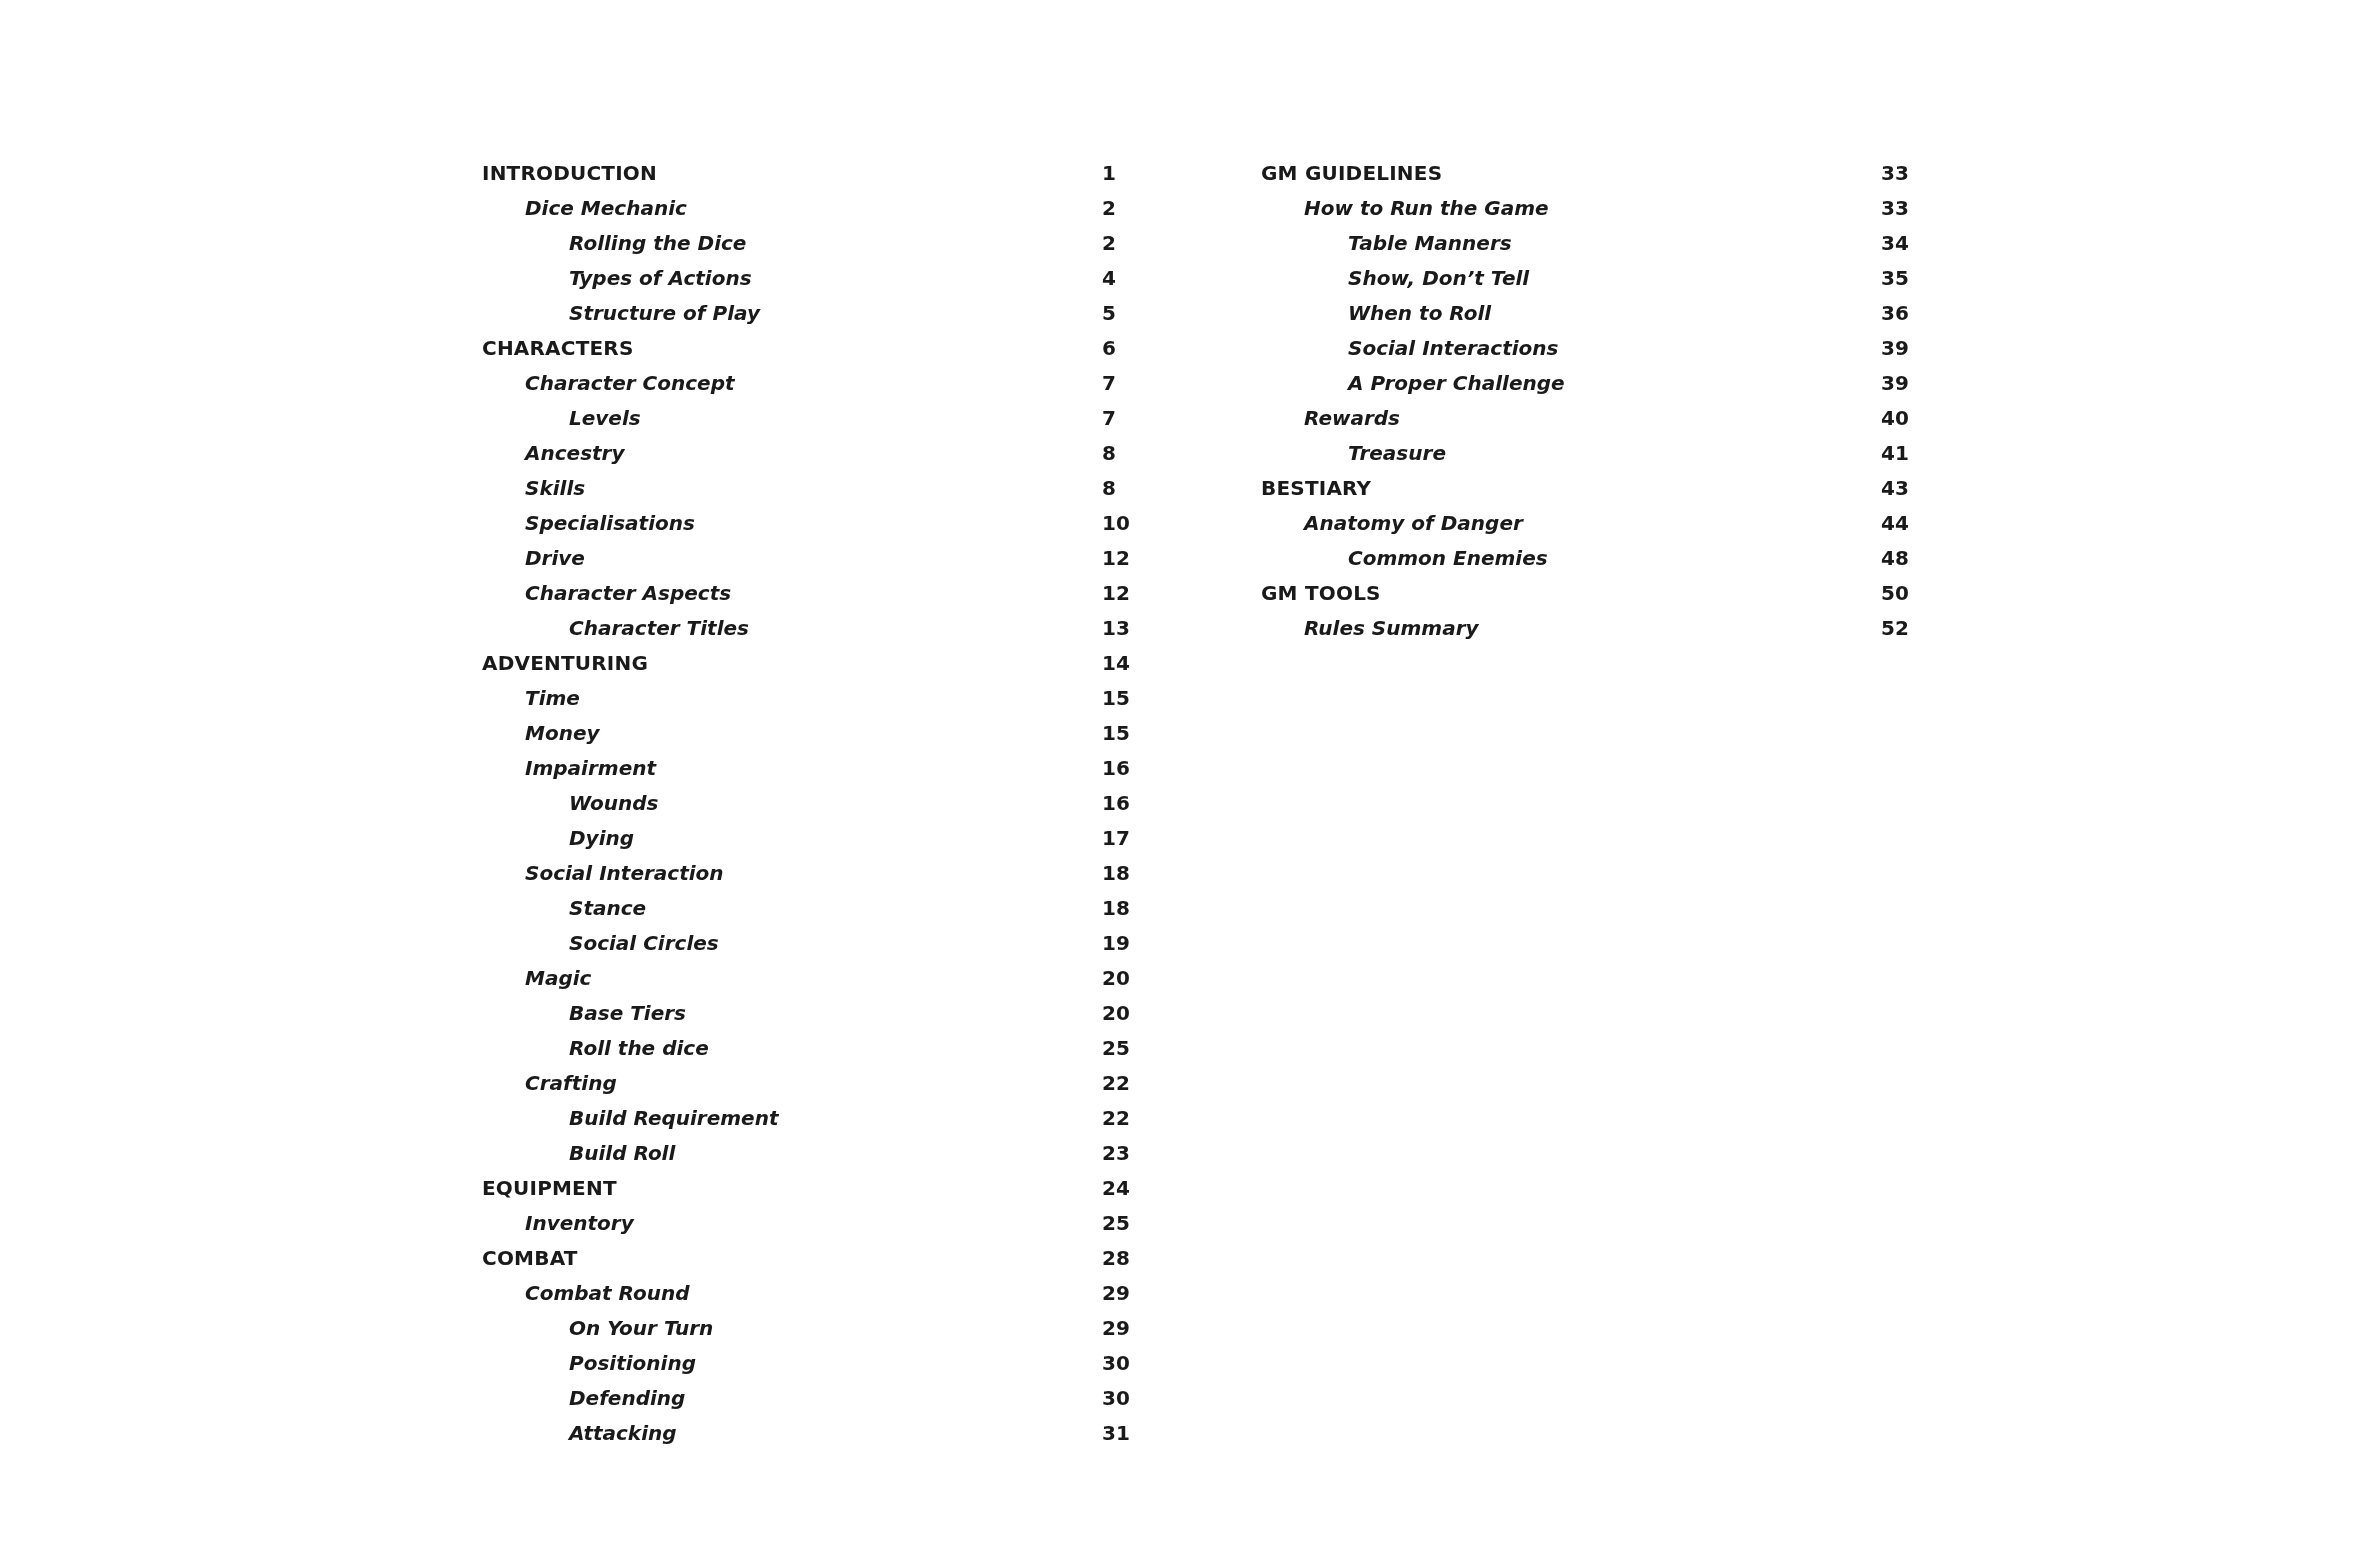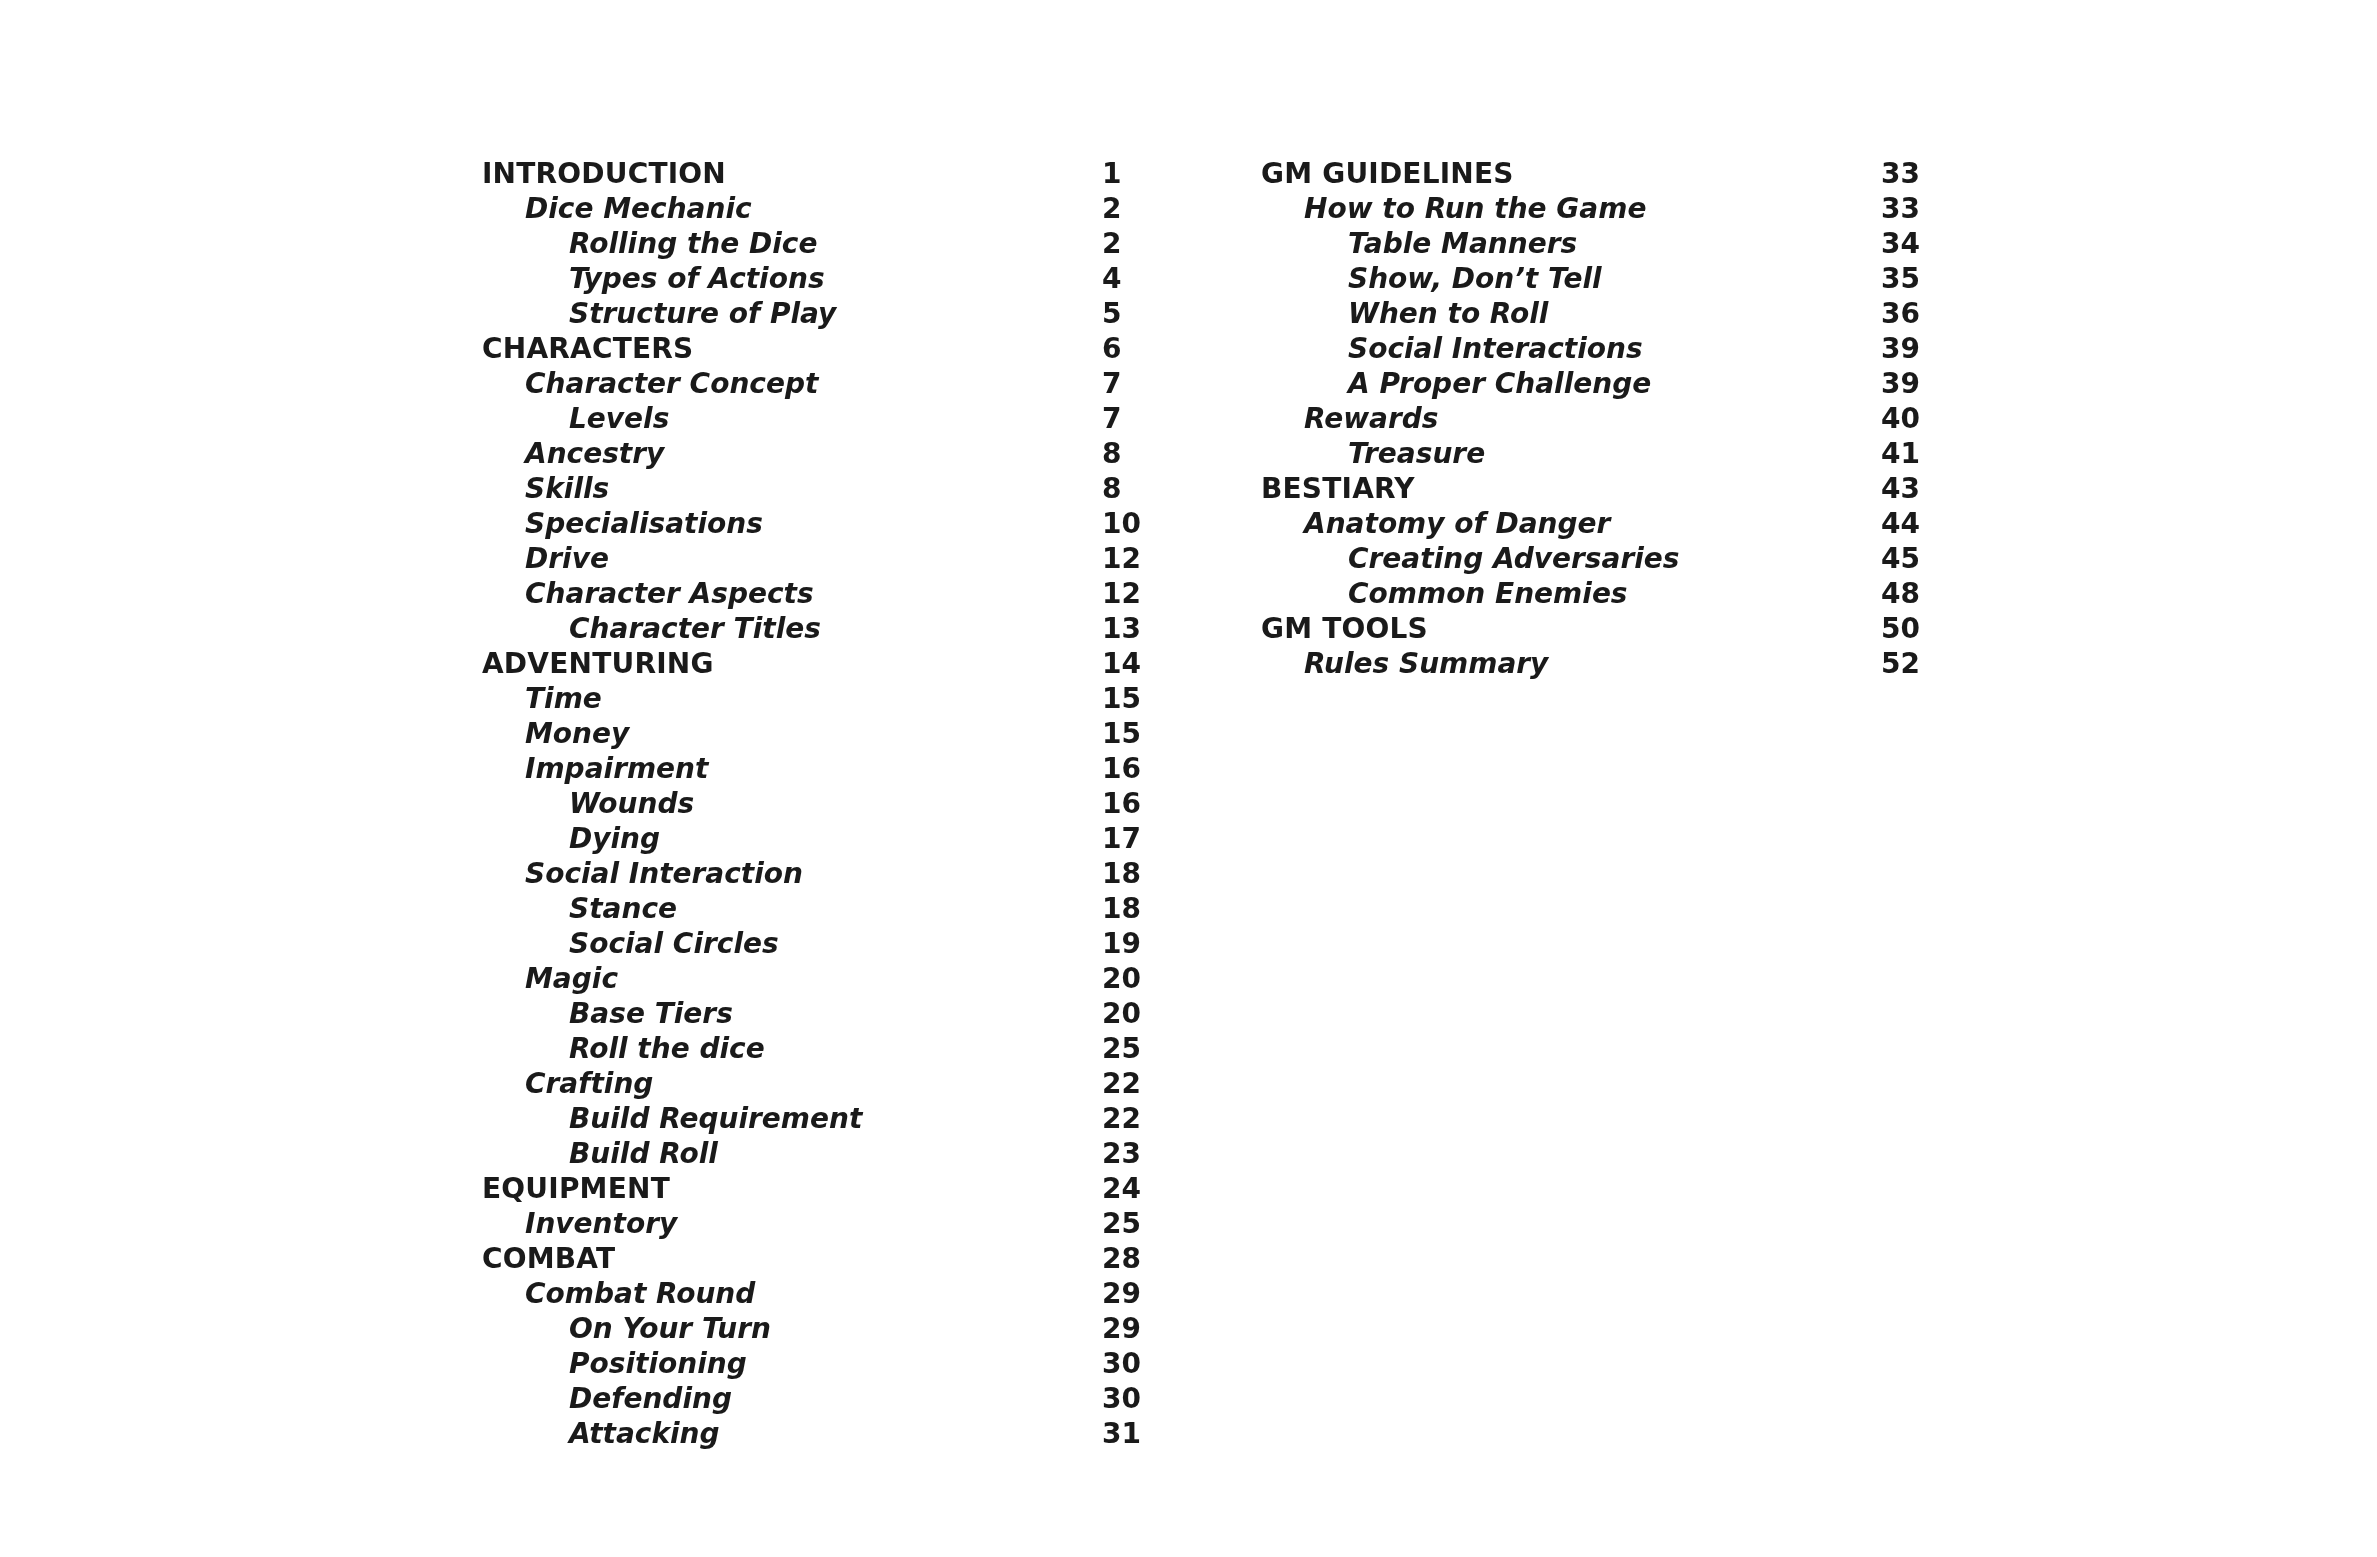--- a/index.html
+++ b/index.html
@@ -30,21 +30,21 @@
   .toc-column {
     width: 662px;
     flex: 0 0 662px;
   }
   .toc-entry {
     display: flex;
     align-items: flex-end;
     justify-content: space-between;
     height: 35px;
     line-height: 35px;
-    font-size: 28px;
+    font-size: 20px;
     white-space: nowrap;
   }
   .toc-entry .title {
     display: block;
   }
   .toc-entry .page-no {
     display: block;
     text-align: left;
     width: 42px;
     flex: 0 0 42px;
@@ -253,24 +253,20 @@
         </div>
         <div class="toc-entry lvl-0">
           <span class="title">BESTIARY</span>
           <span class="page-no">43</span>
         </div>
         <div class="toc-entry lvl-1">
           <span class="title">Anatomy of Danger</span>
           <span class="page-no">44</span>
         </div>
         <div class="toc-entry lvl-2">
-          <span class="title">Creating Adversaries</span>
-          <span class="page-no">45</span>
-        </div>
-        <div class="toc-entry lvl-2">
           <span class="title">Common Enemies</span>
           <span class="page-no">48</span>
         </div>
         <div class="toc-entry lvl-0">
           <span class="title">GM TOOLS</span>
           <span class="page-no">50</span>
         </div>
         <div class="toc-entry lvl-1">
           <span class="title">Rules Summary</span>
           <span class="page-no">52</span>

